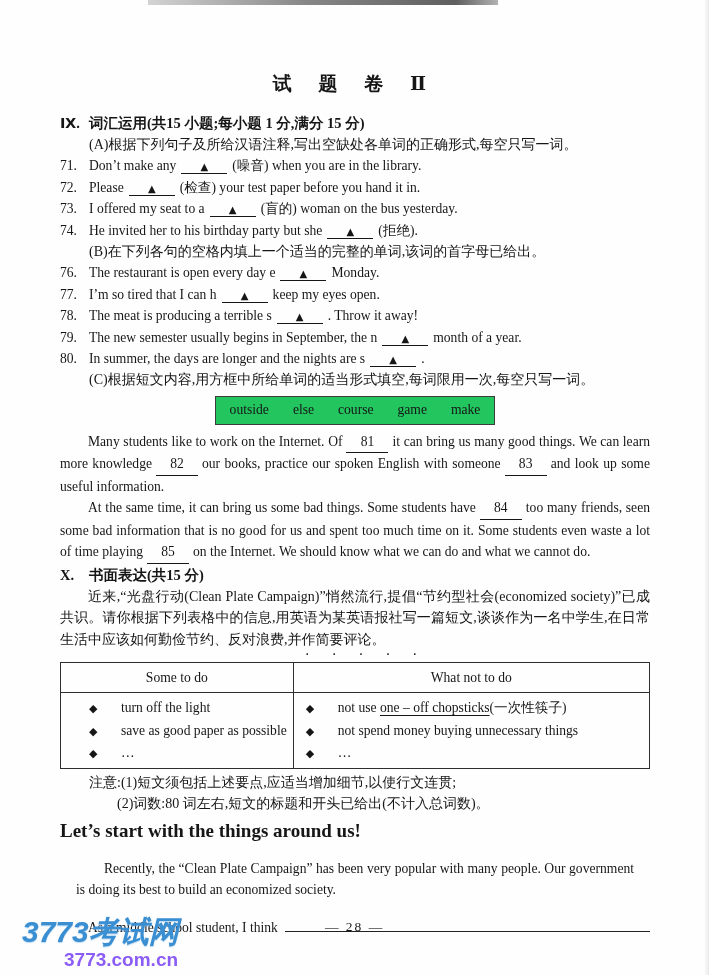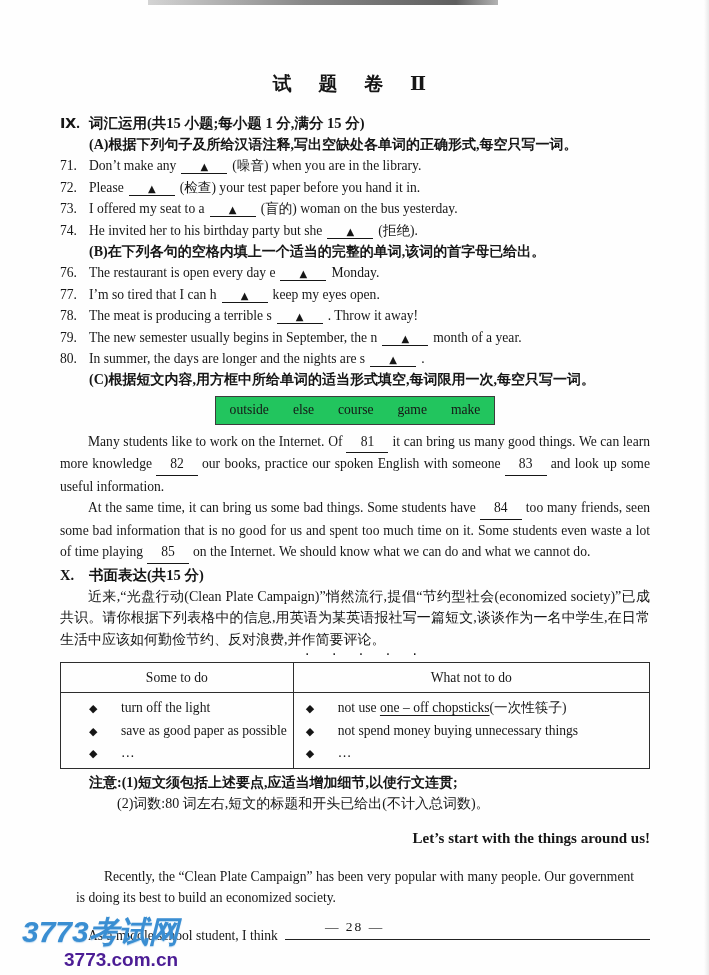--- a/index.html
+++ b/index.html
@@ -12,21 +12,21 @@
     background:linear-gradient(to right,#cfcfcf,#7a7a7a 45%,#4d4d4d 88%,#aaaaaa);opacity:.9;}
   .scan-right{position:absolute;top:0;right:0;width:5px;height:100%;
     background:linear-gradient(to left,#e9e9e9,rgba(255,255,255,0));}
   .content{padding:0 59px 0 60px;}
   .doc-title{margin:0;padding-top:70px;text-align:center;
     font-size:19px;font-weight:bold;letter-spacing:11px;line-height:28px;}
   .sec-head{display:flex;align-items:baseline;margin-top:14px;
     font-weight:bold;font-size:14.5px;line-height:22px;}
   .sec-head .num{flex:0 0 29px;font-family:"Liberation Serif","DejaVu Sans",serif;}
   .cnline{font-size:14px;line-height:21.4px;}
-  .indent1{padding-left:29px;font-weight:bold;}
+  .indent1{padding-left:29px;}
   .qrow{display:flex;align-items:baseline;font-size:13.6px;line-height:21.4px;}
   .qrow .num{flex:0 0 29px;}
   .blank{display:inline-block;width:46px;border-bottom:1.3px solid #161616;
     text-align:center;line-height:12px;margin:0 5px;vertical-align:baseline;}
   .tri{font-size:10px;font-family:"DejaVu Sans",sans-serif;}
   .word-box{width:278px;margin:5px auto 6px;border:1.5px solid #3c3c3c;
     display:flex;justify-content:center;gap:24px;padding:5px 0 6px;
     font-size:13.6px;background:#22c55e;}
   .cloze{margin:0;font-size:13.6px;line-height:21.5px;text-indent:28px;text-align:justify;}
   .cblank{display:inline-block;min-width:22px;padding:0 10px;margin:0 4px;
@@ -40,32 +40,32 @@
     font-size:13.6px;height:27px;text-align:center;}
   .info-table td{border:1.2px solid #2d2d2d;vertical-align:top;padding:4px 0 3px;}
   .col-do{width:39.5%;}
   .bullet-row{display:flex;align-items:baseline;font-size:13.6px;line-height:21.5px;}
   .bullet-row .bullet{flex:0 0 16px;margin-left:28px;margin-right:16px;
     font-size:11px;font-family:"DejaVu Sans",sans-serif;}
   .bullet-row.tight .bullet{margin-left:12px;}
   .uline{text-decoration:underline;text-underline-offset:3px;}
   .note{margin-top:3px;}
   .note2{padding-left:57px;}
-  .essay-title{text-align:right;font-weight:bold;font-size:15px;line-height:23px;margin-top:12px;}
+  .essay-title{text-align:left;font-weight:bold;font-size:19px;line-height:23px;margin-top:4px;}
   .essay-para{margin:16px;font-size:13.6px;line-height:21.6px;text-indent:28px;text-align:justify;}
   .essay-last{display:flex;align-items:baseline;font-size:13.6px;line-height:21.6px;}
   .essay-last .pre{white-space:nowrap;padding-left:28px;}
   .fill-line{flex:1;border-bottom:1.2px solid #222;height:14px;margin-left:7px;}
   .page-num{position:absolute;left:0;right:0;bottom:40px;text-align:center;
     font-size:13.5px;letter-spacing:2px;}
   .wm{position:absolute;left:22px;bottom:6px;line-height:1;
     font-family:"Liberation Sans","DejaVu Sans",sans-serif;}
   .wm-title{font-size:30px;font-weight:bold;font-style:italic;letter-spacing:0px;
     color:#3a8ed2;text-shadow:0 1px 1px rgba(120,180,230,.5);}
-  .wm-domain{font-size:19px;font-weight:bold;color:#4c1d95;margin:3px 0 0 42px;}
+  .wm-domain{font-size:19px;font-weight:bold;color:#8b5cf6;margin:3px 0 0 42px;}
 </style>
 </head>
 <body>
 
 <div class="page">
   <div class="scan-top"></div>
   <div class="scan-right"></div>
 
   <div class="content">
 

